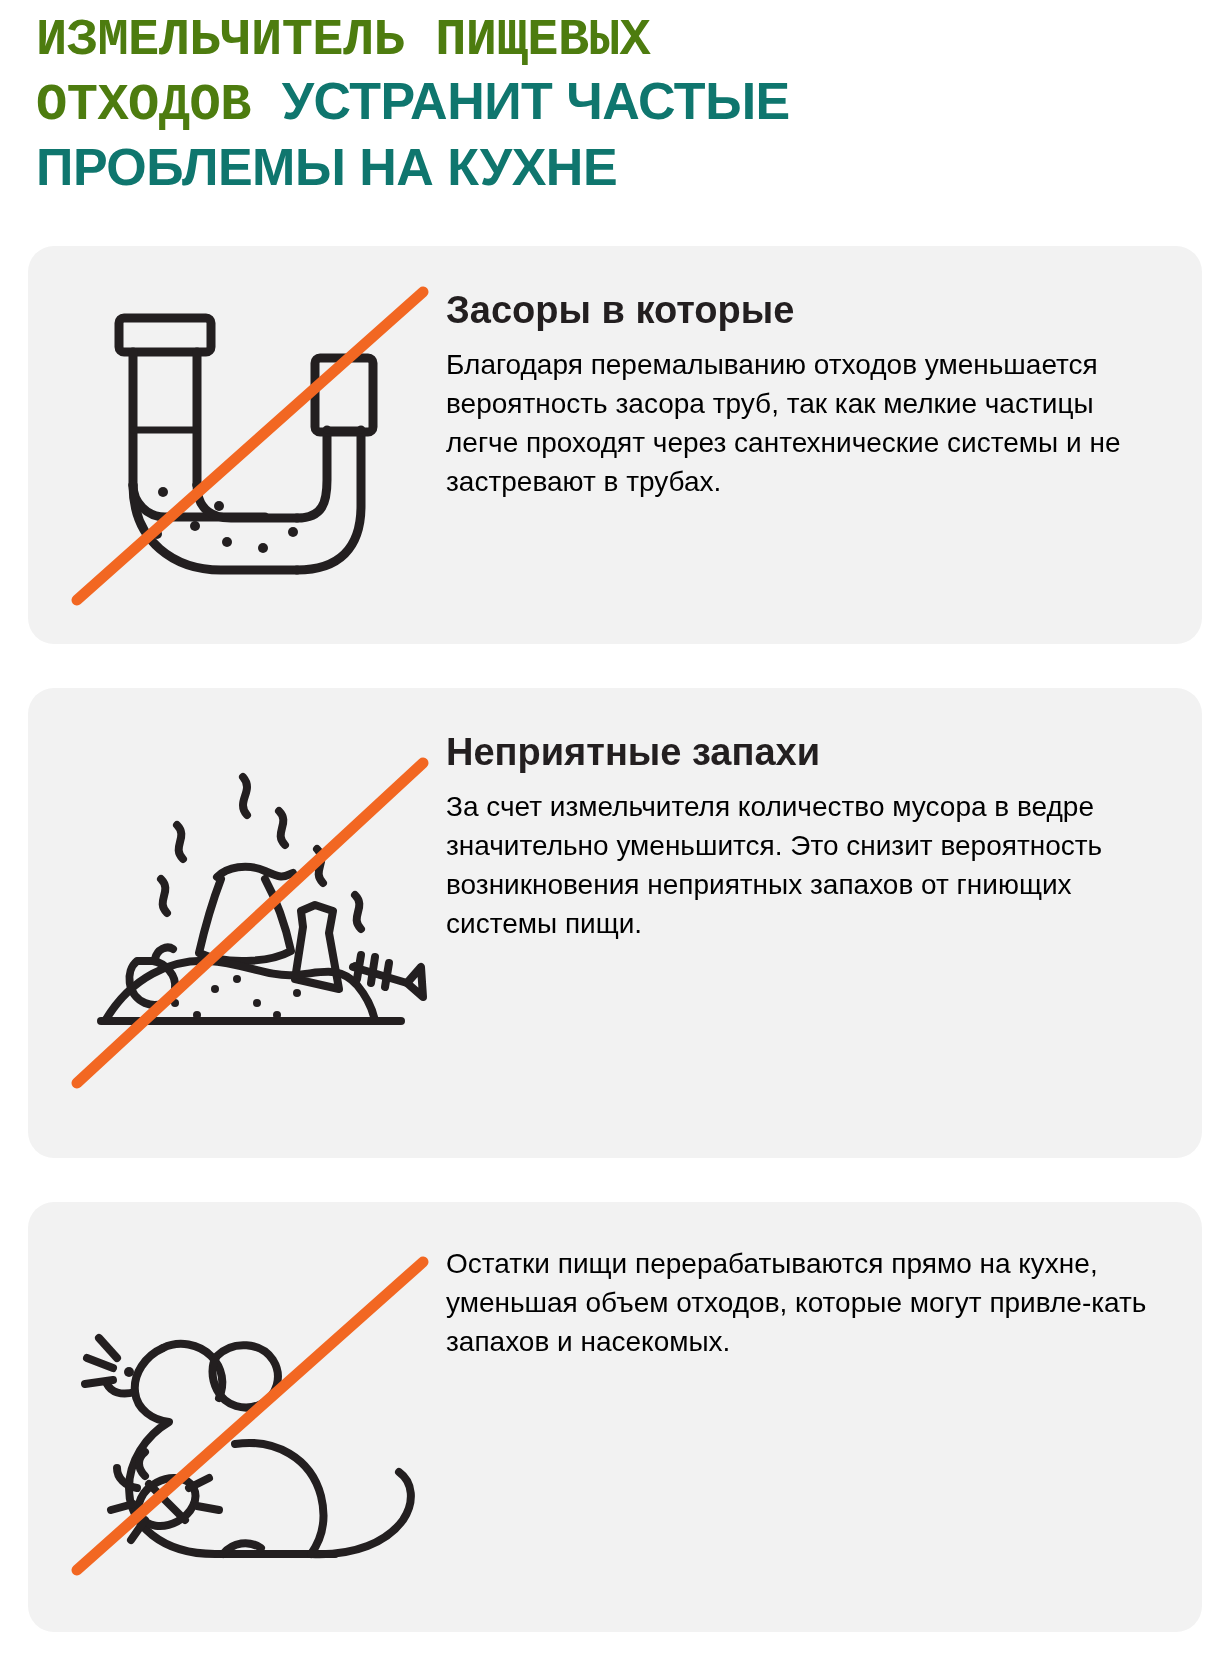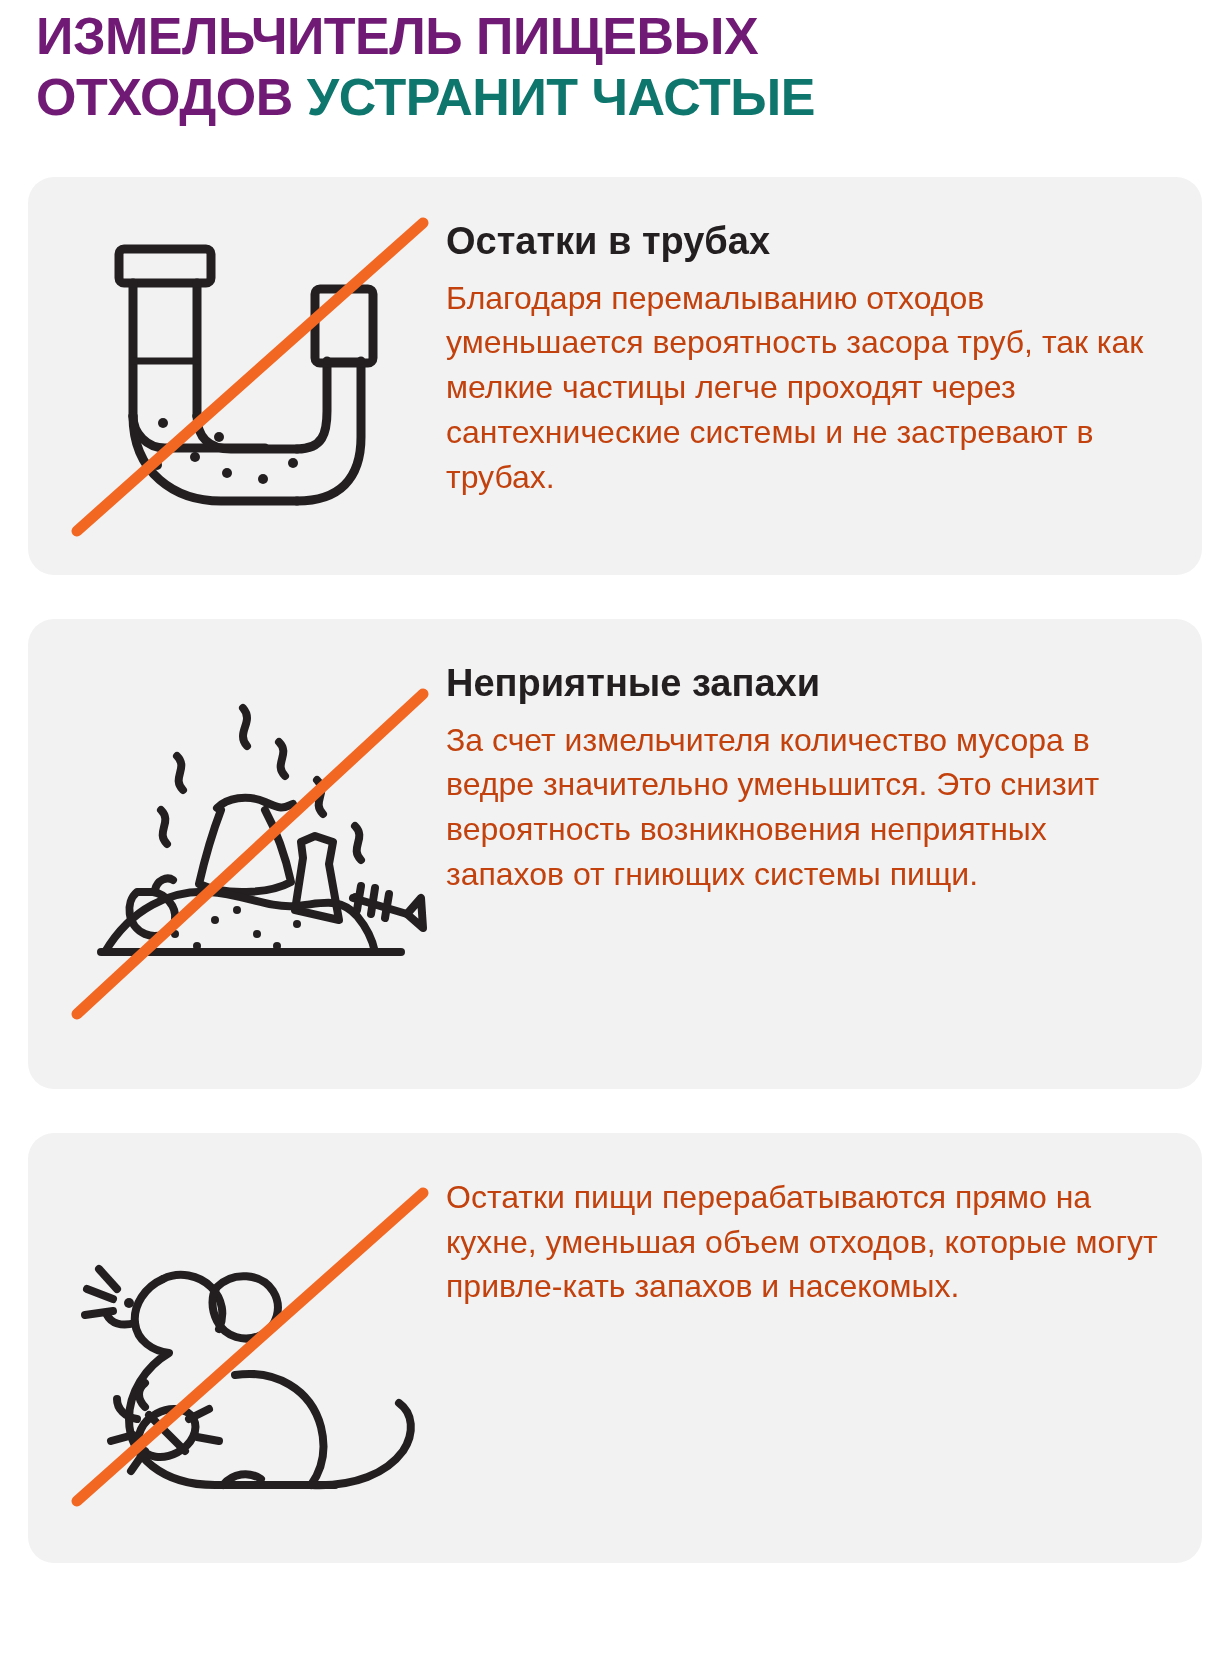--- a/index.html
+++ b/index.html
@@ -25,21 +25,21 @@
   
   .headline {
     font-size: 52px;
     line-height: 1.18;
     font-weight: 700;
     letter-spacing: -0.5px;
     margin: 0;
     padding: 6px 0 0 8px;
     text-transform: uppercase;
   }
-  .headline .dark { color: #701a75; }
+  .headline .dark { color: #4d7c0f; font-family: Liberation Mono, monospace; }
   .headline .accent { color: #0f766e; }
 
   
   .cards {
     margin-top: 48px;
     display: flex;
     flex-direction: column;
     gap: 44px;
   }
   .card {
@@ -71,35 +71,36 @@
     padding-top: 8px;
   }
   .card-title {
     font-size: 38px;
     font-weight: 700;
     line-height: 1.18;
     color: #231f20;
     margin: 0 0 12px 0;
   }
   .card-body {
-    font-size: 32px;
+    font-size: 28px;
     line-height: 1.40;
-    color: #c2410c;
+    color: #000000;
     margin: 0;
     white-space: pre-line;
   }
 </style>
 </head>
 <body>
 
 <div class="page">
 
   <h1 class="headline">
     <span class="dark">ИЗМЕЛЬЧИТЕЛЬ ПИЩЕВЫХ</span><br>
     <span class="dark">ОТХОДОВ </span><span class="accent">УСТРАНИТ ЧАСТЫЕ</span><br>
+    <span class="accent">ПРОБЛЕМЫ НА КУХНЕ</span>
   </h1>
 
   <div class="cards">
 
     <section class="card card-1">
       <div class="icon-wrap">
         <svg width="360" height="330" viewBox="0 0 360 330" fill="none" xmlns="http://www.w3.org/2000/svg" aria-hidden="true">
           <g stroke="#231f20" stroke-width="9" stroke-linecap="round" stroke-linejoin="round" fill="none">
 
             <rect x="48" y="38" width="92" height="34" rx="5"></rect>
@@ -128,21 +129,21 @@
             <circle cx="192" cy="268" r="5"></circle>
             <circle cx="222" cy="252" r="5"></circle>
             <circle cx="86" cy="254" r="5"></circle>
             <circle cx="148" cy="226" r="5"></circle>
           </g>
 
           <path d="M6 320 L352 12" stroke="#f26722" stroke-width="11" stroke-linecap="round"></path>
         </svg>
       </div>
       <div class="card-text">
-        <h2 class="card-title">Остатки в трубах</h2>
+        <h2 class="card-title">Засоры в которые</h2>
         <p class="card-body">Благодаря перемалыванию отходов уменьшается вероятность засора труб, так как мелкие частицы легче проходят через сантехнические системы и не застревают в трубах.</p>
       </div>
     </section>
 
     <section class="card card-2">
       <div class="icon-wrap">
         <svg width="360" height="340" viewBox="0 0 360 340" fill="none" xmlns="http://www.w3.org/2000/svg" aria-hidden="true">
           <g stroke="#231f20" stroke-width="8" stroke-linecap="round" stroke-linejoin="round" fill="none">
 
             <path d="M112 106 c-12 -12 6 -22 -6 -34"></path>

